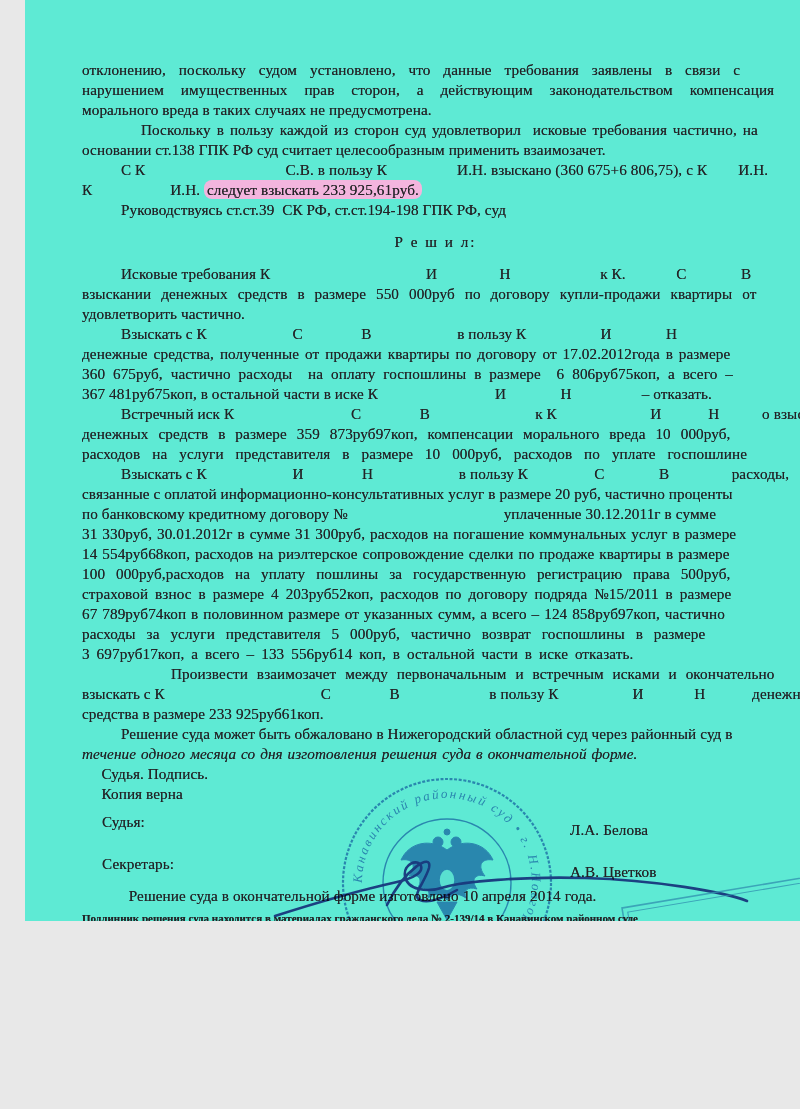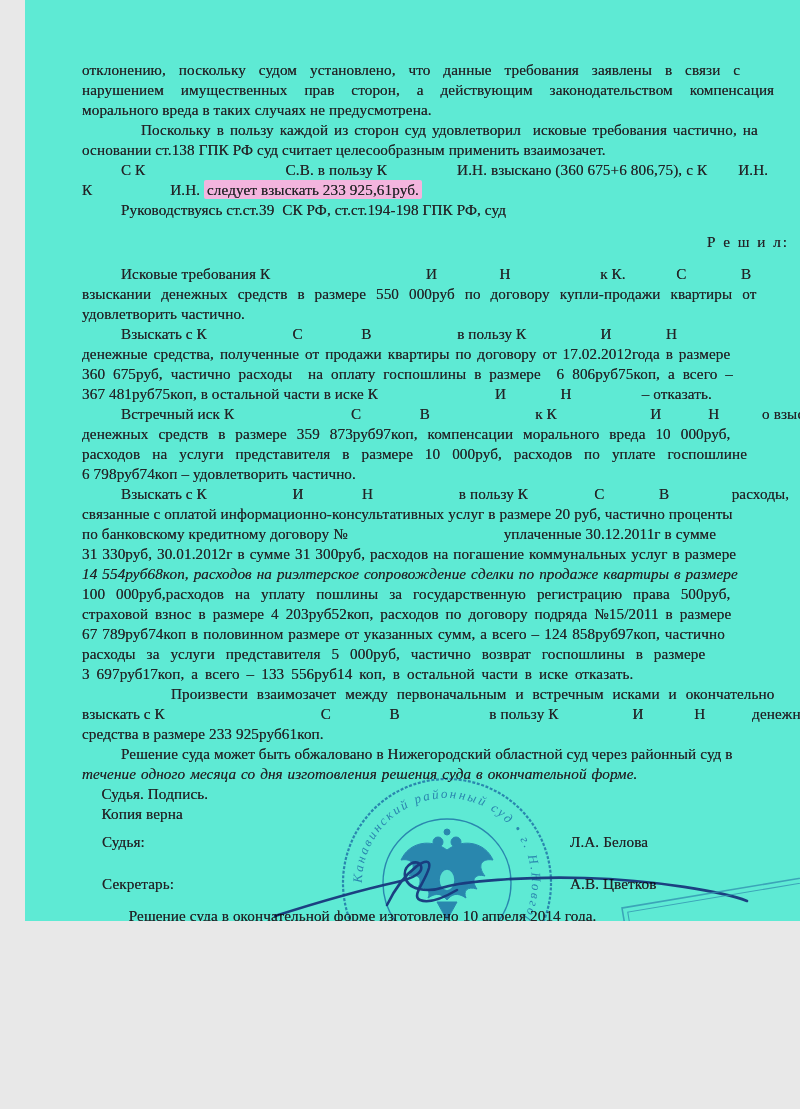--- a/index.html
+++ b/index.html
@@ -5,57 +5,56 @@
   html,body{margin:0;padding:0;background:#e8e8e8;}
   .page{position:relative;width:800px;height:921px;background:#5eead4;overflow:hidden;
         font-family:"Liberation Serif","DejaVu Serif",serif;color:#232326;margin-left:25px;}
   #doc{position:absolute;left:57px;top:60px;width:707px;}
   .line{white-space:pre;font-size:15.2px;line-height:20px;letter-spacing:.1px;
         text-shadow:0 0 .4px rgba(35,35,40,.75);}
   .line.ctr{text-align:center;letter-spacing:2px;}
   .line.sm{font-size:11px;line-height:17px;font-weight:bold;letter-spacing:0;}
   .line.pair{position:relative;height:20px;}
   .line.pair .pl{margin-left:20px;}
-  .line.pair .pr{position:absolute;left:488px;top:0;}
-  .mark{padding:1px 3px;border-radius:2px;}
+  .line.pair .pr{position:absolute;left:488px;top:8px;}
+  .mark{padding:1px 3px;border-radius:8px;}
   .pagenum{position:absolute;left:752px;top:1042px;font-size:16px;
            text-shadow:0 0 .4px rgba(35,35,40,.75);}
   .stamps{position:absolute;left:0;top:0;mix-blend-mode:multiply;pointer-events:none;}
 </style>
 </head>
 <body>
 
 <div class="page">
 
   <div id="doc">
       <div class="line" style="word-spacing: 9px;">отклонению, поскольку судом установлено, что данные требования заявлены в связи с</div>
       <div class="line" style="word-spacing: 13px;">нарушением имущественных прав сторон, а действующим законодательством компенсация</div>
       <div class="line">морального вреда в таких случаях не предусмотрена.</div>
       <div class="line" style="word-spacing: 2px;">          Поскольку в пользу каждой из сторон суд удовлетворил  исковые требования частично, на</div>
       <div class="line">основании ст.138 ГПК РФ суд считает целесообразным применить взаимозачет.</div>
       <div class="line">          С К                                    С.В. в пользу К                  И.Н. взыскано (360 675+6 806,75), с К        И.Н.</div>
       <div class="line"><span>К                    И.Н. </span><span class="mark" style="background: rgb(243, 181, 222);">следует взыскать 233 925,61руб.</span></div>
       <div class="line">          Руководствуясь ст.ст.39  СК РФ, ст.ст.194-198 ГПК РФ, суд</div>
-      <div class="line ctr" style="margin-top: 12px; text-align: right;">Р е ш и л:</div>
+      <div class="line ctr" style="margin-top: 12px;">Р е ш и л:</div>
       <div class="line" style="margin-top: 12px;">          Исковые требования К                                        И                Н                       к К.             С              В              о</div>
       <div class="line" style="word-spacing: 6px;">взыскании денежных средств в размере 550 000руб по договору купли-продажи квартиры от</div>
       <div class="line">удовлетворить частично.</div>
       <div class="line">          Взыскать с К                      С               В                      в пользу К                   И              Н</div>
       <div class="line" style="word-spacing: 2px;">денежные средства, полученные от продажи квартиры по договору от 17.02.2012года в размере</div>
       <div class="line" style="word-spacing: 4px;">360 675руб, частично расходы  на оплату госпошлины в размере  6 806руб75коп, а всего –</div>
       <div class="line">367 481руб75коп, в остальной части в иске К                              И              Н                  – отказать.</div>
       <div class="line">          Встречный иск К                              С               В                           к К                        И            Н           о взыскании</div>
       <div class="line" style="word-spacing: 6px;">денежных средств в размере 359 873руб97коп, компенсации морального вреда 10 000руб,</div>
       <div class="line" style="word-spacing: 8px;">расходов на услуги представителя в размере 10 000руб, расходов по уплате госпошлине</div>
-      <div class="line">6 798руб74коп – удовлетворить частично.</div>
       <div class="line">          Взыскать с К                      И               Н                      в пользу К                 С              В                расходы,</div>
       <div class="line">связанные с оплатой информационно-консультативных услуг в размере 20 руб, частично проценты</div>
       <div class="line">по банковскому кредитному договору №                                        уплаченные 30.12.2011г в сумме</div>
       <div class="line" style="word-spacing: 1px;">31 330руб, 30.01.2012г в сумме 31 300руб, расходов на погашение коммунальных услуг в размере</div>
-      <div class="line" style="word-spacing: 1px; font-style: italic;">14 554руб68коп, расходов на риэлтерское сопровождение сделки по продаже квартиры в размере</div>
+      <div class="line" style="word-spacing: 1px;">14 554руб68коп, расходов на риэлтерское сопровождение сделки по продаже квартиры в размере</div>
       <div class="line" style="word-spacing: 7px;">100 000руб,расходов на уплату пошлины за государственную регистрацию права 500руб,</div>
       <div class="line" style="word-spacing: 3px;">страховой взнос в размере 4 203руб52коп, расходов по договору подряда №15/2011 в размере</div>
       <div class="line" style="word-spacing: 1px;">67 789руб74коп в половинном размере от указанных сумм, а всего – 124 858руб97коп, частично</div>
       <div class="line" style="word-spacing: 7px;">расходы за услуги представителя 5 000руб, частично возврат госпошлины в размере</div>
       <div class="line" style="word-spacing: 3px;">3 697руб17коп, а всего – 133 556руб14 коп, в остальной части в иске отказать.</div>
       <div class="line" style="word-spacing: 5px;">          Произвести взаимозачет между первоначальным и встречным исками и окончательно</div>
       <div class="line">взыскать с К                                        С               В                       в пользу К                   И             Н            денежные</div>
       <div class="line">средства в размере 233 925руб61коп.</div>
       <div class="line">          Решение суда может быть обжаловано в Нижегородский областной суд через районный суд в</div>
       <div class="line" style="word-spacing: 1px; font-style: italic;">течение одного месяца со дня изготовления решения суда в окончательной форме.</div>

